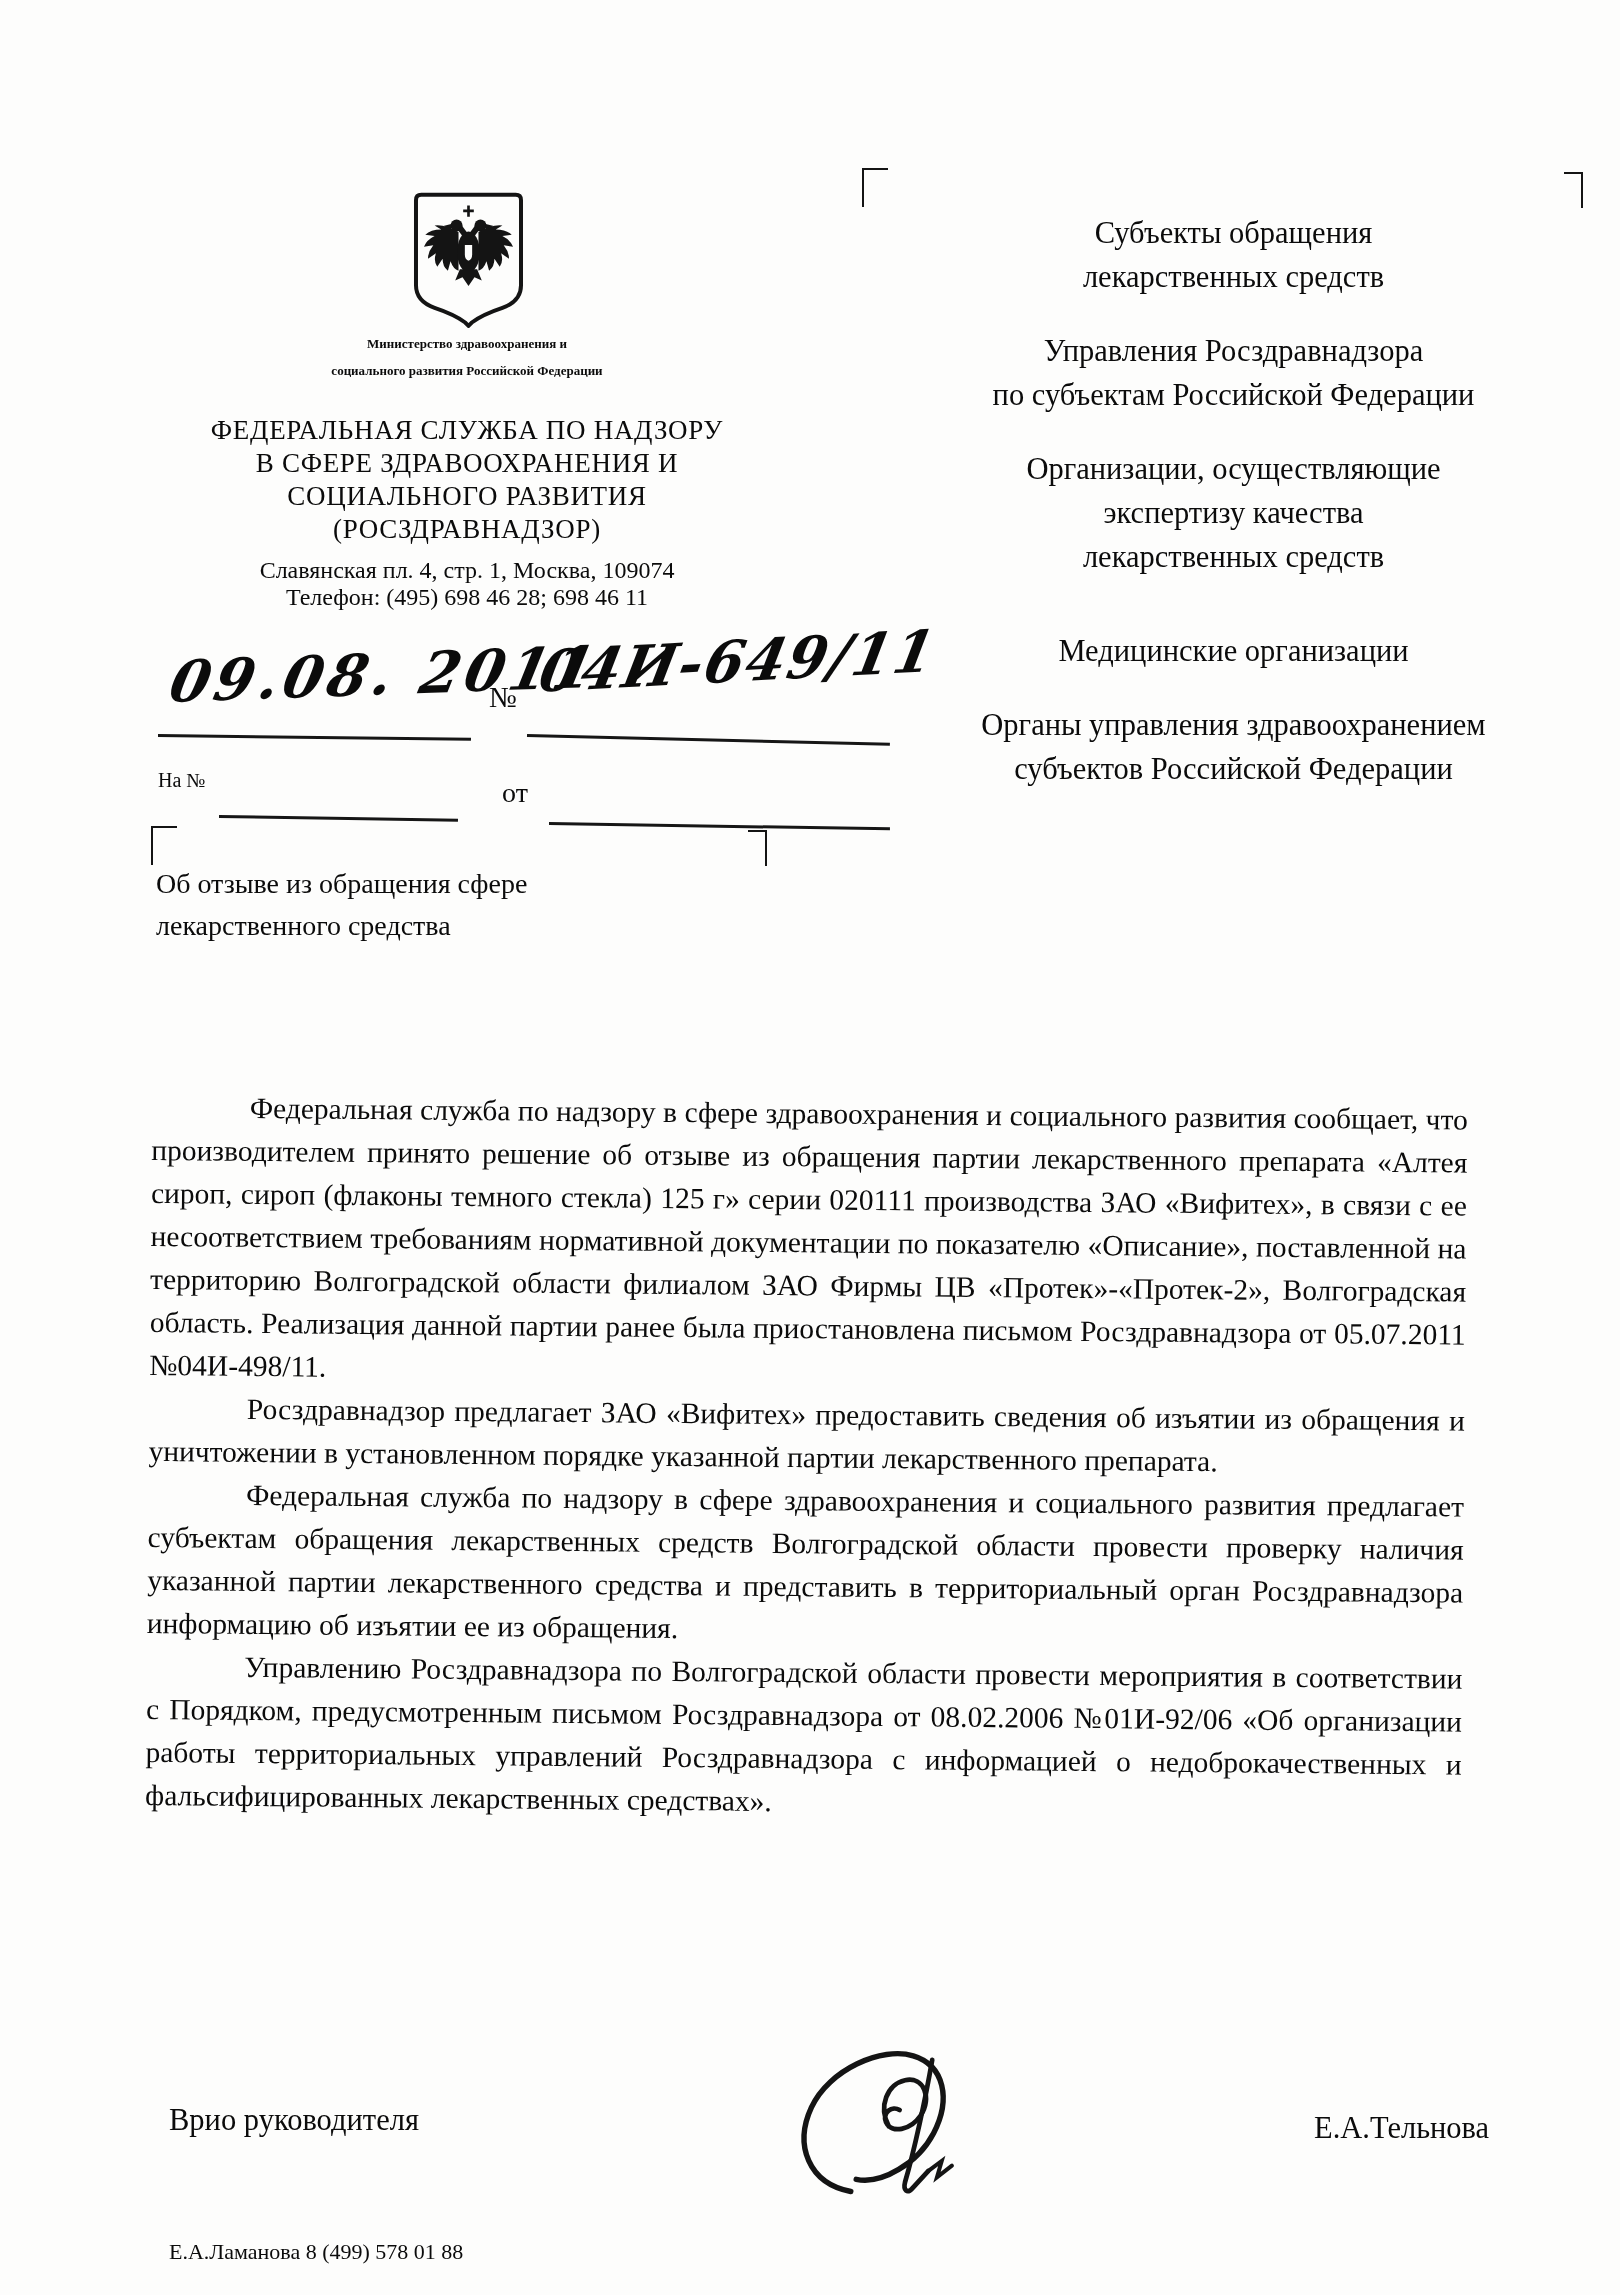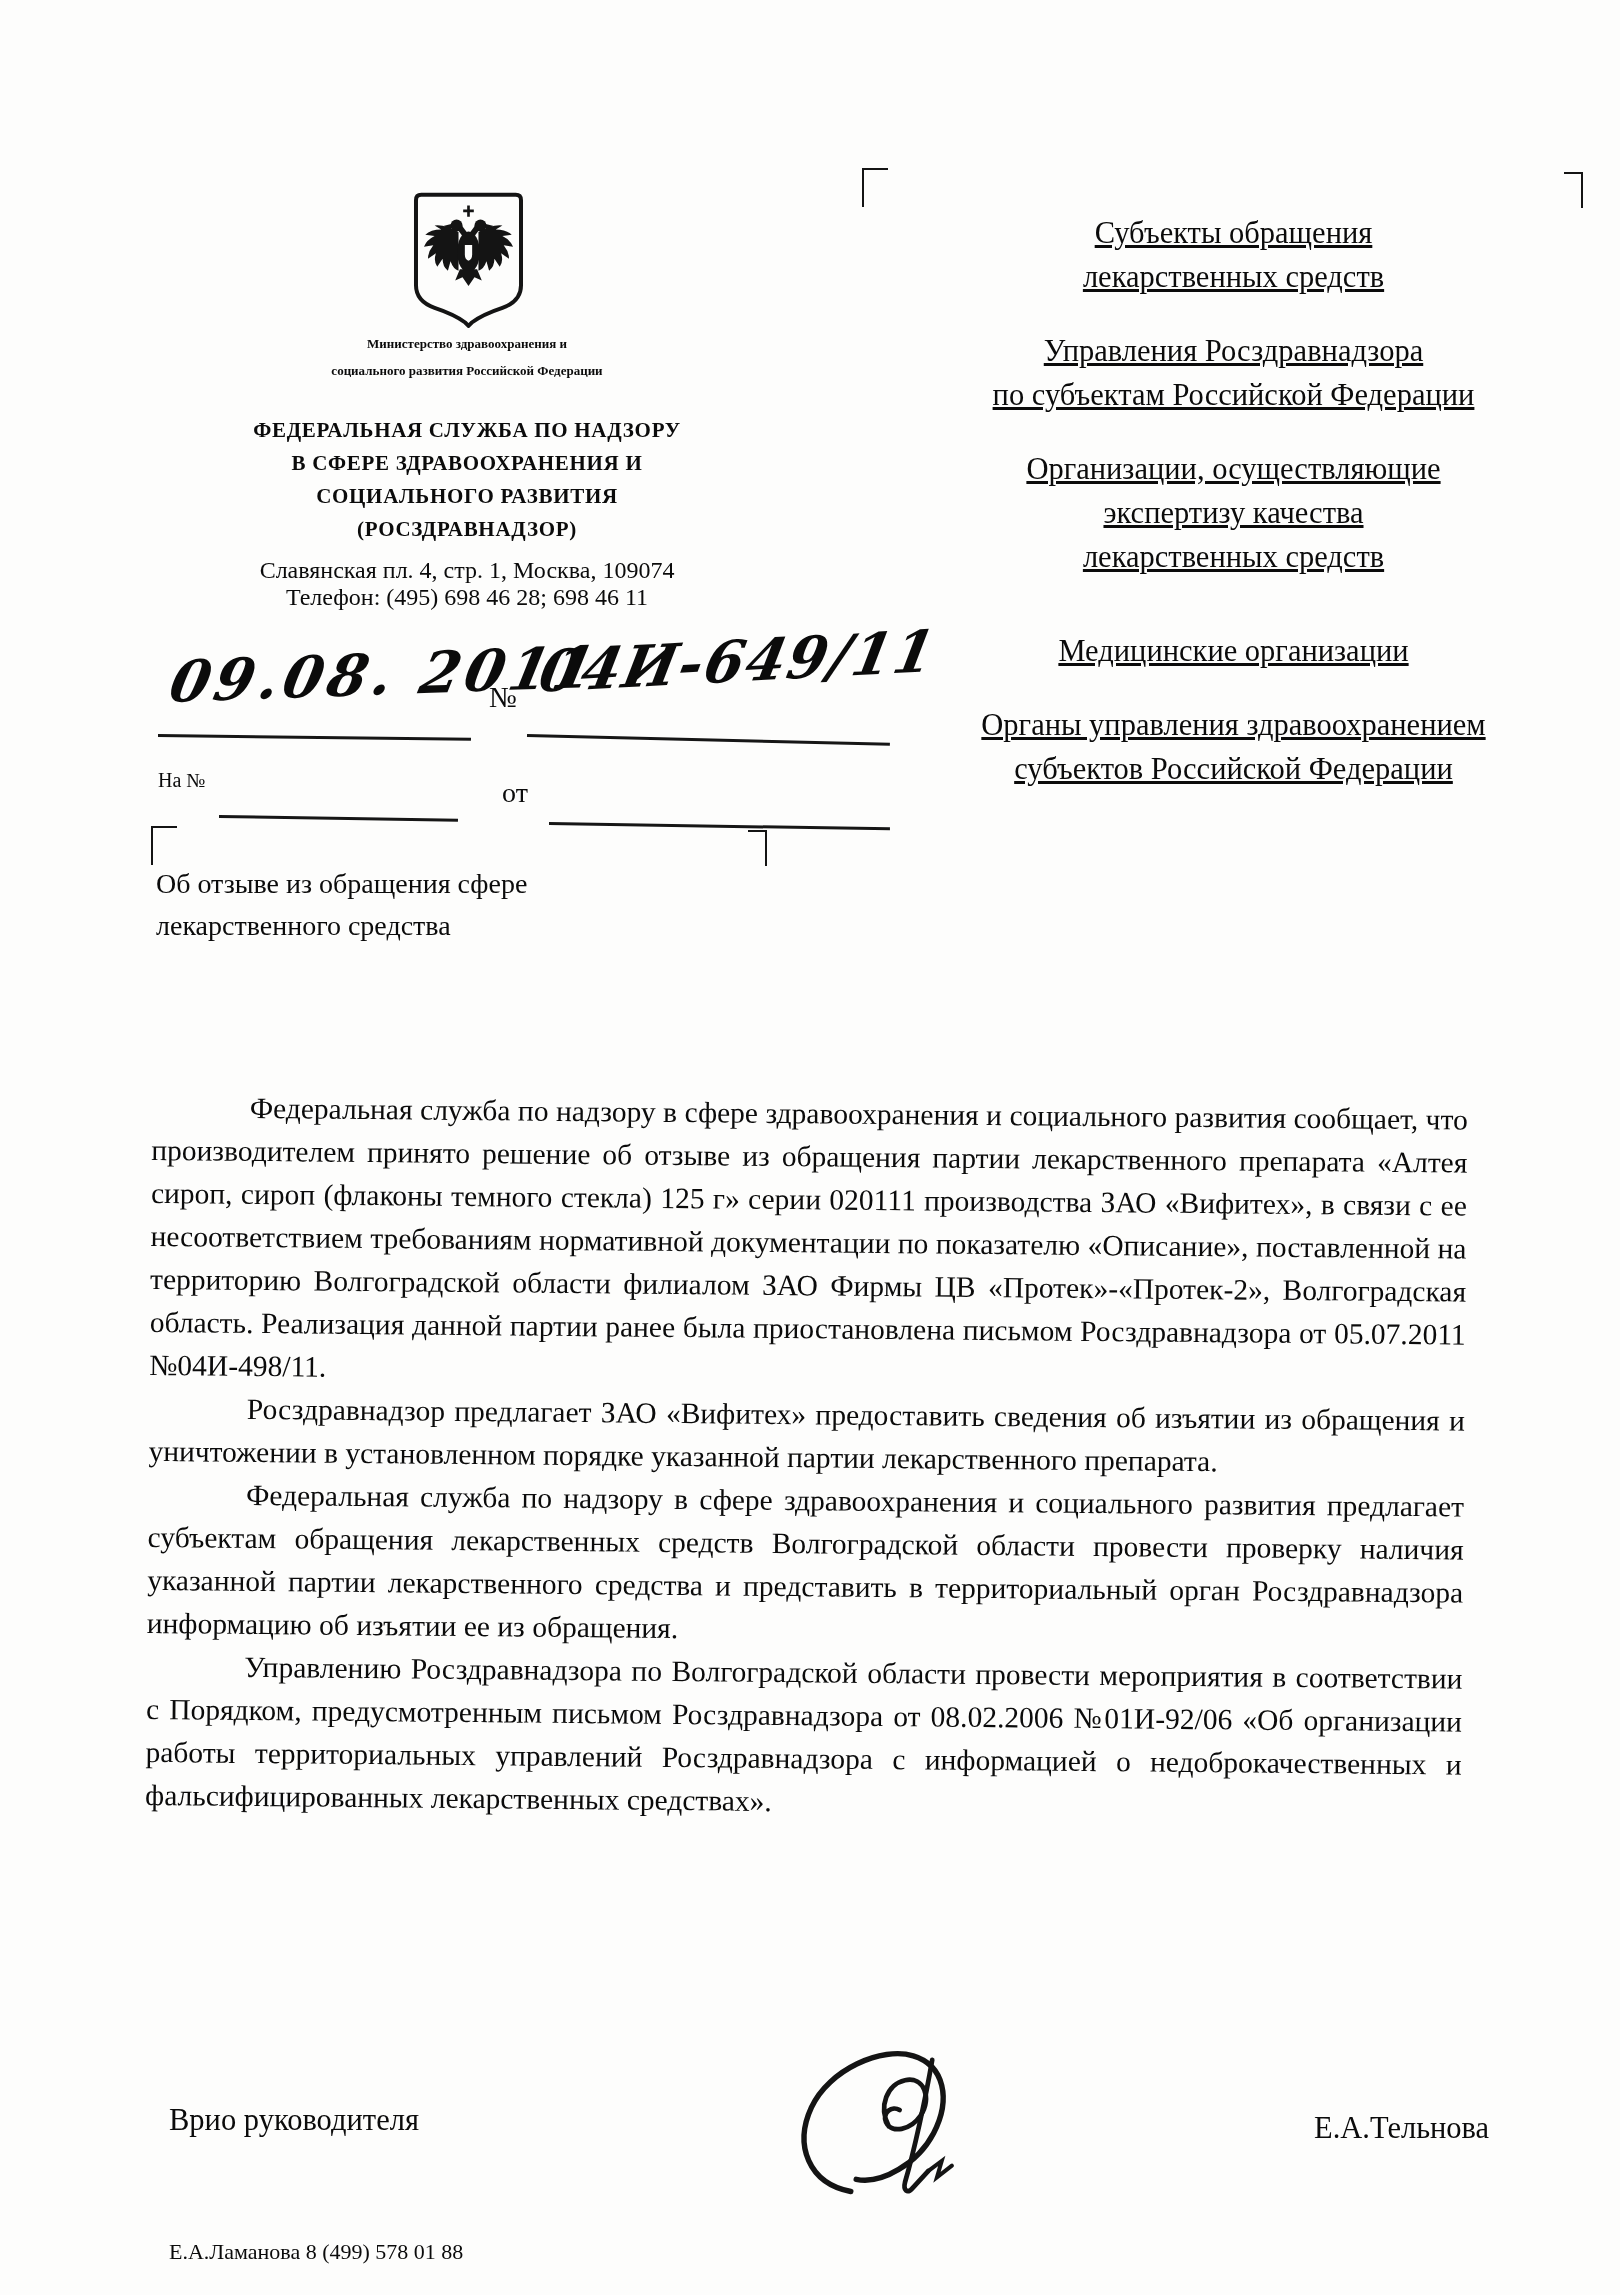--- a/index.html
+++ b/index.html
@@ -15,21 +15,21 @@
   .mark-top-left{left:862px;top:168px;width:24px;height:37px;}
   .mark-top-right{left:1564px;top:172px;width:17px;height:34px;}
   .mark-subj-left{left:151px;top:826px;width:24px;height:37px;}
   .mark-subj-right{left:748px;top:830px;width:17px;height:34px;}
 
   
   .emblem{position:absolute;left:412px;top:190px;width:113px;height:138px;}
   .ministry{position:absolute;left:152px;top:331px;width:630px;text-align:center;
     font-weight:bold;font-size:13px;line-height:26.5px;}
   .service{position:absolute;left:152px;top:414px;width:630px;text-align:center;
-    font-weight:bold;font-size:21px;line-height:33px;letter-spacing:0.7px;}
+    font-weight:normal;font-size:27px;line-height:33px;letter-spacing:0.7px;}
   .addr{position:absolute;left:152px;top:557px;width:630px;text-align:center;
     font-size:24px;line-height:27px;}
 
   
   .handwrite{position:absolute;font-family:"DejaVu Serif",serif;font-style:italic;
     font-weight:bold;white-space:nowrap;transform-origin:left bottom;}
   .wr-date{left:164px;top:648px;font-size:57px;letter-spacing:4.6px;
     transform:rotate(-2deg) skewX(-14deg);}
   .wr-num{left:534px;top:638px;font-size:57px;letter-spacing:2px;
     transform:rotate(-3deg) skewX(-14deg);}
@@ -41,21 +41,21 @@
   .ot{position:absolute;left:502px;top:777px;font-size:28px;}
   .ul-3{left:219px;top:815px;width:239px;transform:rotate(0.9deg);}
   .ul-4{left:549px;top:822px;width:341px;transform:rotate(0.9deg);}
 
   .subject{position:absolute;left:156px;top:863px;width:616px;
     font-size:28px;line-height:42px;}
 
   
   .recipients{position:absolute;left:882px;top:211px;width:703px;
     text-align:center;font-size:30.5px;line-height:44px;}
-  .rcpt{margin:0 0 30px 0;text-decoration:underline;}
+  .rcpt{margin:0 0 30px 0;}
   .rcpt.gap-lg{margin-top:50px;}
 
   
   .body-text{position:absolute;left:152px;top:1086px;width:1316px;
     font-size:29.5px;line-height:43px;text-align:justify;
     transform:rotate(0.55deg);transform-origin:0 0;}
   .body-text p{margin:0;text-indent:98px;}
 
   
   .signer-title{position:absolute;left:169px;top:2103px;font-size:30.5px;}

